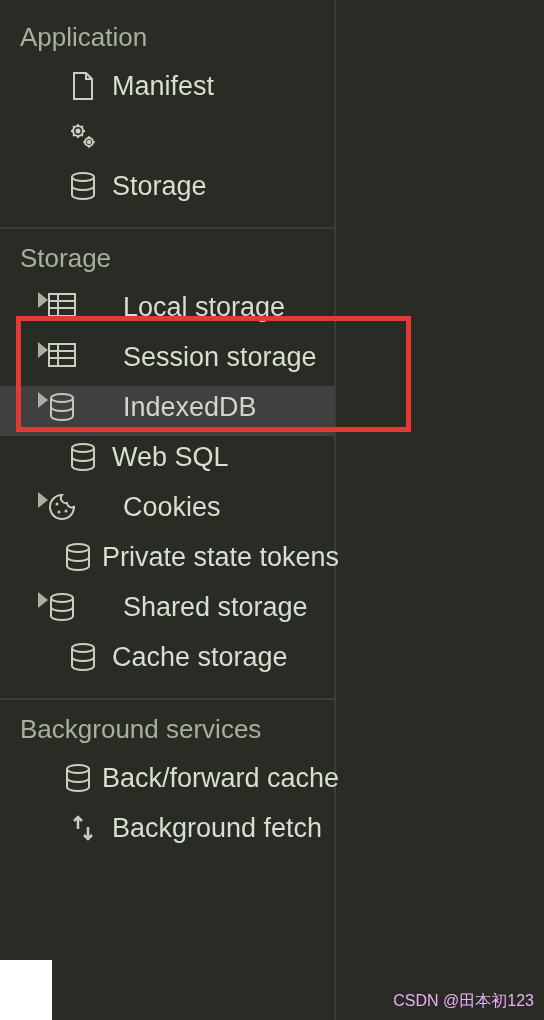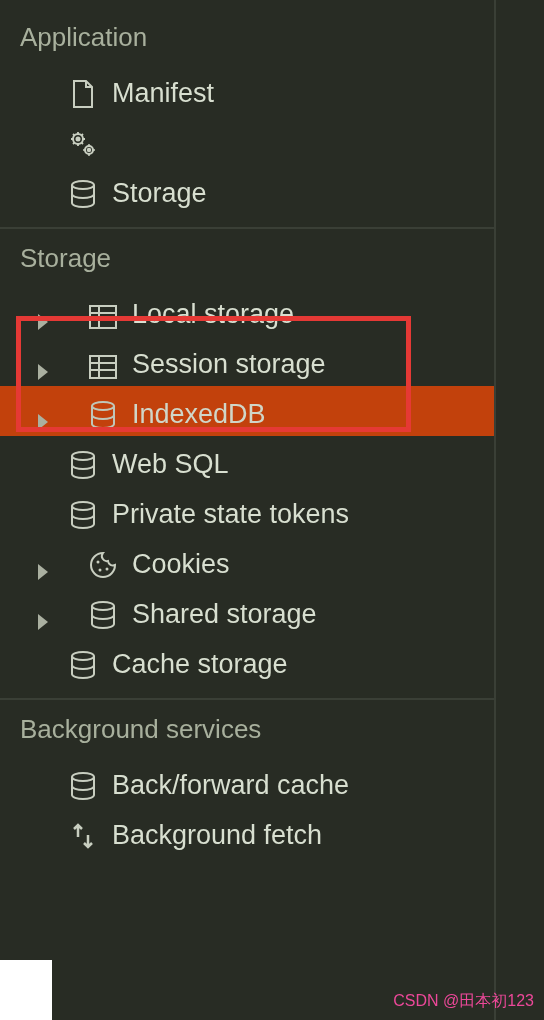--- a/index.html
+++ b/index.html
@@ -10,53 +10,54 @@
     body {
       background: #282c24;
       font-family: -apple-system, BlinkMacSystemFont, "Segoe UI", sans-serif;
       color: #c8cec0;
       width: 544px;
       height: 1020px;
       overflow: hidden;
       position: relative;
     }
     .panel {
-      width: 496px;
+      width: 336px;
       border-right: 2px solid #3a3f36;
       height: 100%;
       padding-top: 8px;
     }
     .section-title {
       font-size: 26px;
       color: #a8b09d;
       padding: 14px 20px 12px 20px;
       font-weight: 400;
     }
     .section {
       border-bottom: 2px solid #3a3f36;
       padding-bottom: 12px;
     }
     .section:last-child {
       border-bottom: none;
     }
     .tree-item {
       display: flex;
-      align-items: flex-end;
+      align-items: flex-start;
       padding: 6px 0 6px 42px;
       font-size: 27px;
       color: #d8dfd0;
       cursor: pointer;
       height: 50px;
       position: relative;
     }
     .tree-item.with-arrow {
-      padding-left: 62px;
+      padding-left: 21px;
+      gap: 32px;
     }
     .tree-item.selected {
-      background: #c2410c;
+      background: #404040;
       color: #d0d6c8;
     }
     .arrow {
       position: absolute;
       left: 38px;
       width: 0;
       height: 0;
       border-top: 8px solid transparent;
       border-bottom: 8px solid transparent;
       border-left: 10px solid #aab0a0;
@@ -84,21 +85,21 @@
       width: 395px;
       height: 116px;
       pointer-events: none;
       z-index: 10;
     }
     .watermark {
       position: absolute;
       bottom: 8px;
       right: 10px;
       font-size: 16px;
-      color: #ec4899;
+      color: #f0abfc;
       z-index: 5;
     }
     .white-corner {
       position: absolute;
       bottom: 0;
       left: 0;
       width: 52px;
       height: 60px;
       background: #fff;
       z-index: 4;
@@ -196,43 +197,43 @@
     <div class="tree-item no-arrow">
       <span class="icon-wrap">
         <svg width="28" height="30" viewBox="0 0 28 30">
             <ellipse cx="14" cy="6" rx="11" ry="4"></ellipse>
             <path d="M3 6 L3 24 A11 4 0 0 0 25 24 L25 6 M3 15 A11 4 0 0 0 25 15"></path>
           </svg>
       </span>
       <span class="item-label">Web SQL</span>
     </div>
 
-    <div class="tree-item no-arrow">
-      <span class="icon-wrap">
-        <svg width="28" height="30" viewBox="0 0 28 30">
-            <ellipse cx="14" cy="6" rx="11" ry="4"></ellipse>
-            <path d="M3 6 L3 24 A11 4 0 0 0 25 24 L25 6 M3 15 A11 4 0 0 0 25 15"></path>
-          </svg>
-      </span>
-      <span class="item-label">Private state tokens</span>
-    </div>
-
     <div class="tree-item with-arrow">
       <span class="arrow"></span>
       <span class="icon-wrap">
         <svg width="30" height="30" viewBox="0 0 30 30">
             <path d="M15 3 A12 12 0 1 0 27 15 A5 5 0 0 1 20 11 A5 5 0 0 1 15 3 Z"></path>
             <circle cx="10" cy="12" r="1.5" fill="#c8cec0" stroke="none"></circle>
             <circle cx="12" cy="20" r="1.5" fill="#c8cec0" stroke="none"></circle>
             <circle cx="19" cy="19" r="1.5" fill="#c8cec0" stroke="none"></circle>
           </svg>
       </span>
       <span class="item-label">Cookies</span>
     </div>
 
+    <div class="tree-item no-arrow">
+      <span class="icon-wrap">
+        <svg width="28" height="30" viewBox="0 0 28 30">
+            <ellipse cx="14" cy="6" rx="11" ry="4"></ellipse>
+            <path d="M3 6 L3 24 A11 4 0 0 0 25 24 L25 6 M3 15 A11 4 0 0 0 25 15"></path>
+          </svg>
+      </span>
+      <span class="item-label">Private state tokens</span>
+    </div>
+
 
     <div class="tree-item with-arrow">
       <span class="arrow"></span>
       <span class="icon-wrap">
         <svg width="28" height="30" viewBox="0 0 28 30">
             <ellipse cx="14" cy="6" rx="11" ry="4"></ellipse>
             <path d="M3 6 L3 24 A11 4 0 0 0 25 24 L25 6 M3 15 A11 4 0 0 0 25 15"></path>
           </svg>
       </span>
       <span class="item-label">Shared storage</span>

